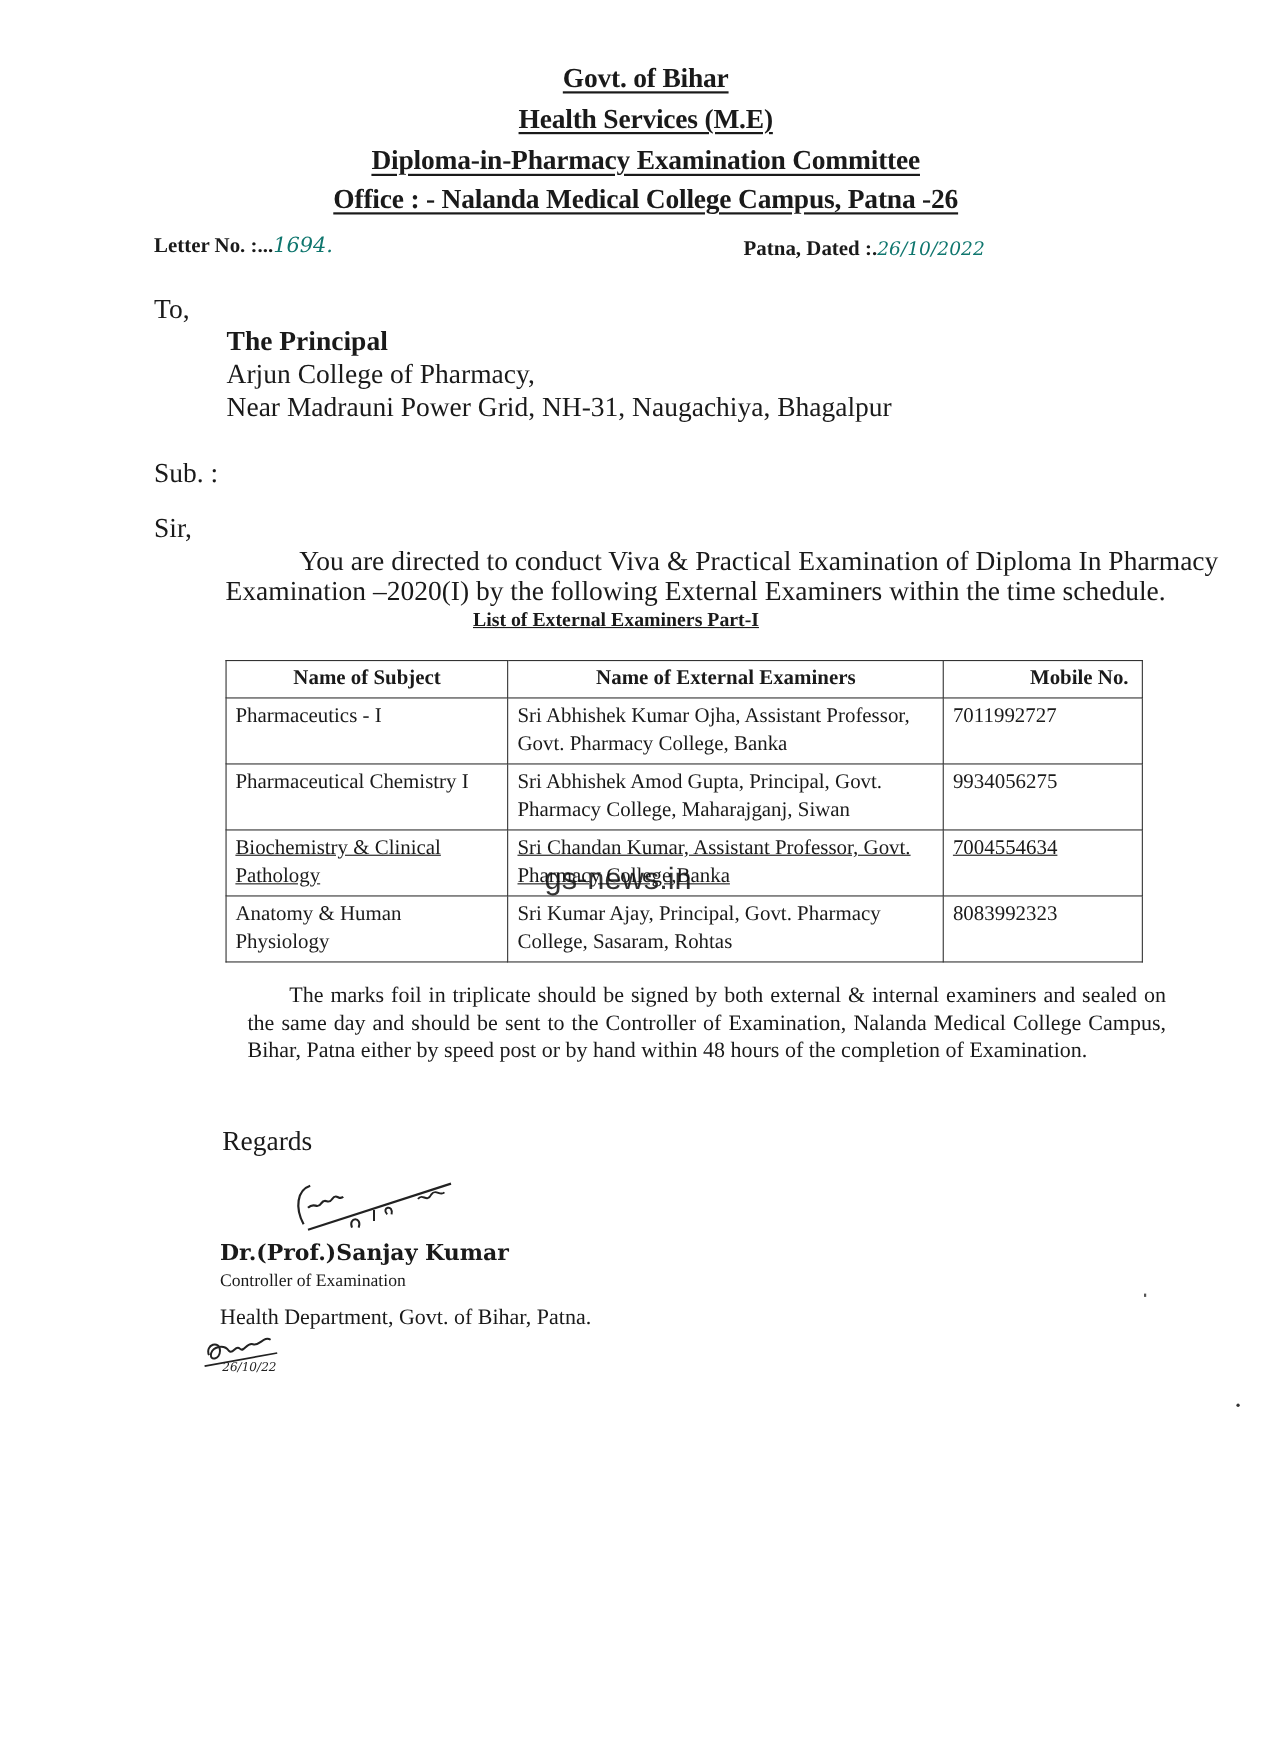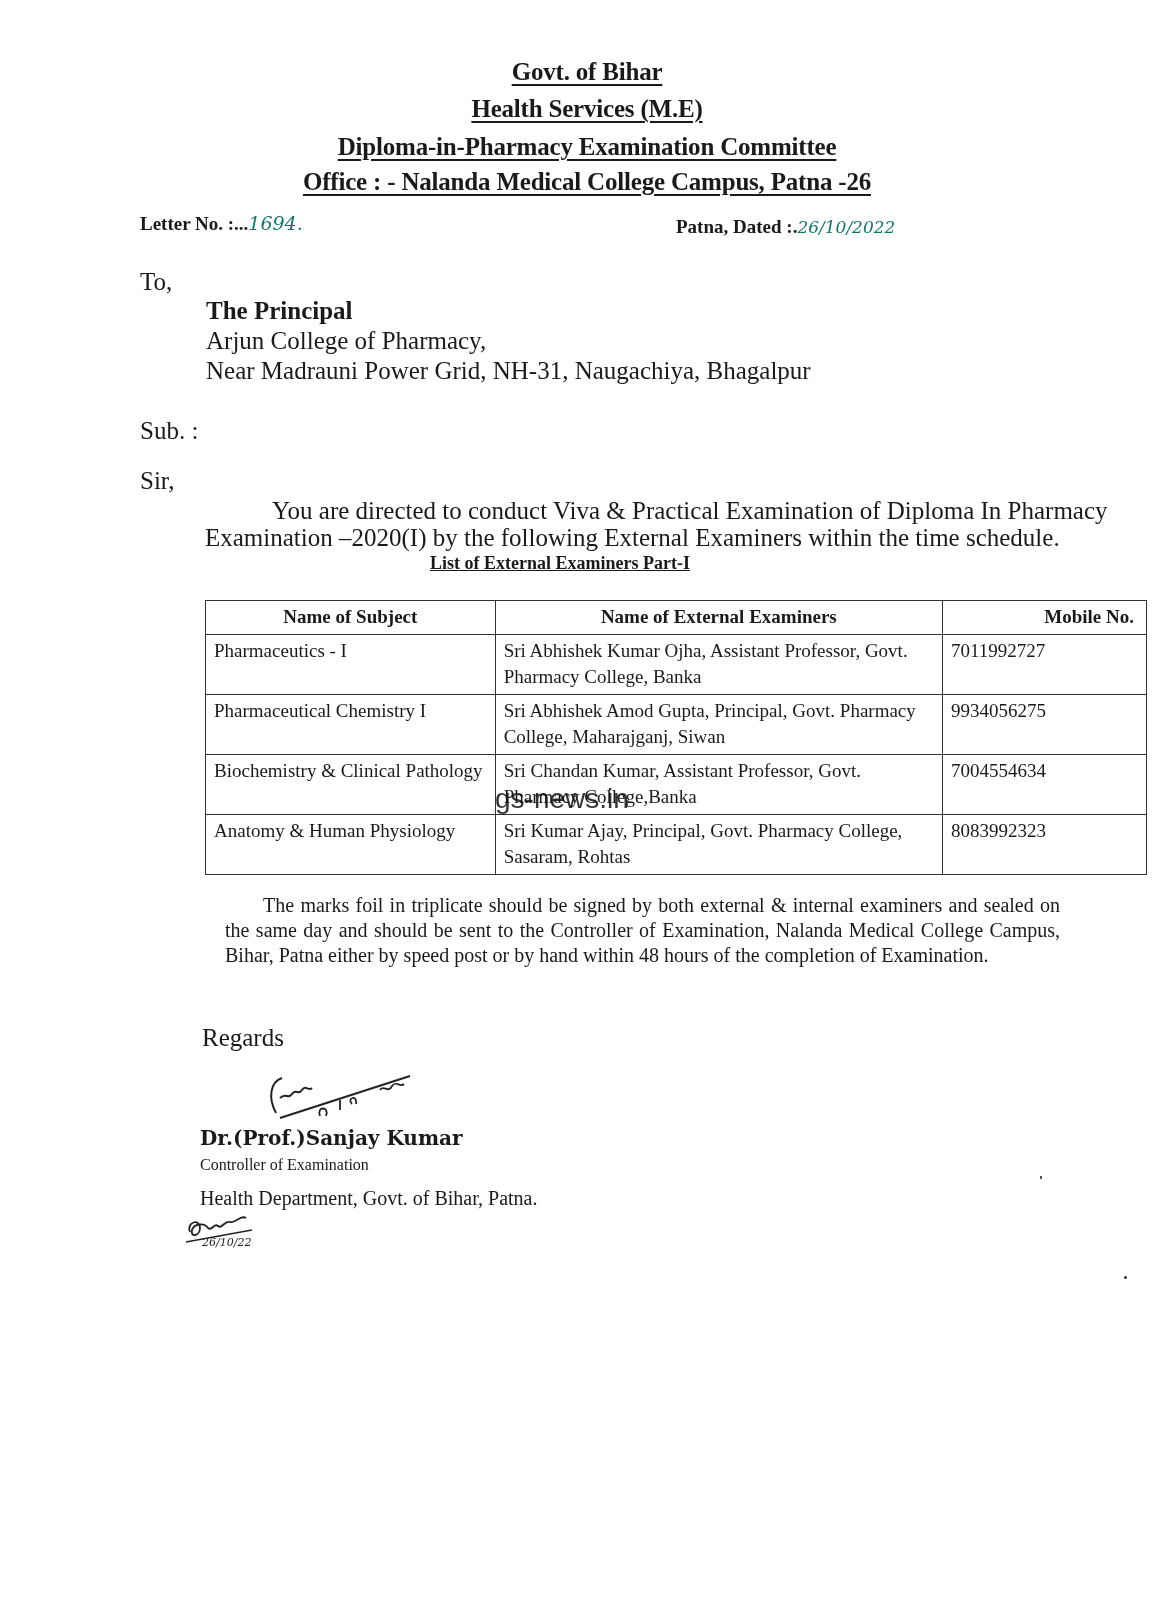--- a/index.html
+++ b/index.html
@@ -6,21 +6,21 @@
   body {
     width:1162px; height:1600px; background:#ffffff; position:relative; overflow:hidden;
     font-family:"Liberation Serif", serif; color:#1a1a1a;
   }
   .abs { position:absolute; }
   .hdr { position:absolute; left:0; width:1162px; text-align:center; font-weight:bold; font-size:25px; letter-spacing:-0.2px; }
   .hdr span { text-decoration:underline; text-decoration-thickness:2px; text-underline-offset:4px; }
   .bold { font-weight:bold; }
   .t19 { font-size:25px; }
   .hand { font-family:"DejaVu Serif", serif; font-style:italic; color:#0f766e; }
-  table.ex { position:absolute; left:205px; top:600px; width:942px; border-collapse:collapse; font-size:19px;padding-left:32px; }
+  table.ex { position:absolute; left:205px; top:600px; width:834px; border-collapse:collapse; font-size:19px;padding-left:32px; }
   table.ex td, table.ex th { border:1.5px solid #333; vertical-align:top; padding:3px 8px 4px 8px; line-height:26px; }
   table.ex th { font-weight:bold; text-align:center; height:26px; }
   .col1 { width:240px; } .col2 { width:380px; } .col3 { width:160px; }
   .para { position:absolute; left:205px; width:835px; font-size:20px; line-height:25px; text-align:justify; }
   .watermark { position:absolute; left:495px; top:783px; font-family:"Liberation Sans", sans-serif; font-size:28px; color:#111; opacity:0.85; letter-spacing:0px; }
 </style>
 </head>
 <body>
 
 <div class="hdr" style="top:58px; left:6px;"><span>Govt. of Bihar</span></div>
@@ -61,21 +61,21 @@
     <tr style="height:58px;">
       <td>Pharmaceutics - I</td>
       <td>Sri Abhishek Kumar Ojha, Assistant Professor, Govt. Pharmacy College, Banka</td>
       <td>7011992727</td>
     </tr>
     <tr style="height:52px;">
       <td>Pharmaceutical Chemistry I</td>
       <td>Sri Abhishek Amod Gupta, Principal, Govt. Pharmacy College, Maharajganj, Siwan</td>
       <td>9934056275</td>
     </tr>
-    <tr style="height:52px;">
+    <tr style="height:52px;text-decoration:underline;">
       <td>Biochemistry &amp; Clinical Pathology</td>
       <td>Sri Chandan Kumar, Assistant Professor, Govt. Pharmacy College,Banka</td>
       <td>7004554634</td>
     </tr>
     <tr style="height:52px;">
       <td>Anatomy &amp; Human Physiology</td>
       <td>Sri Kumar Ajay, Principal, Govt. Pharmacy College, Sasaram, Rohtas</td>
       <td>8083992323</td>
     </tr>
   </tbody>

